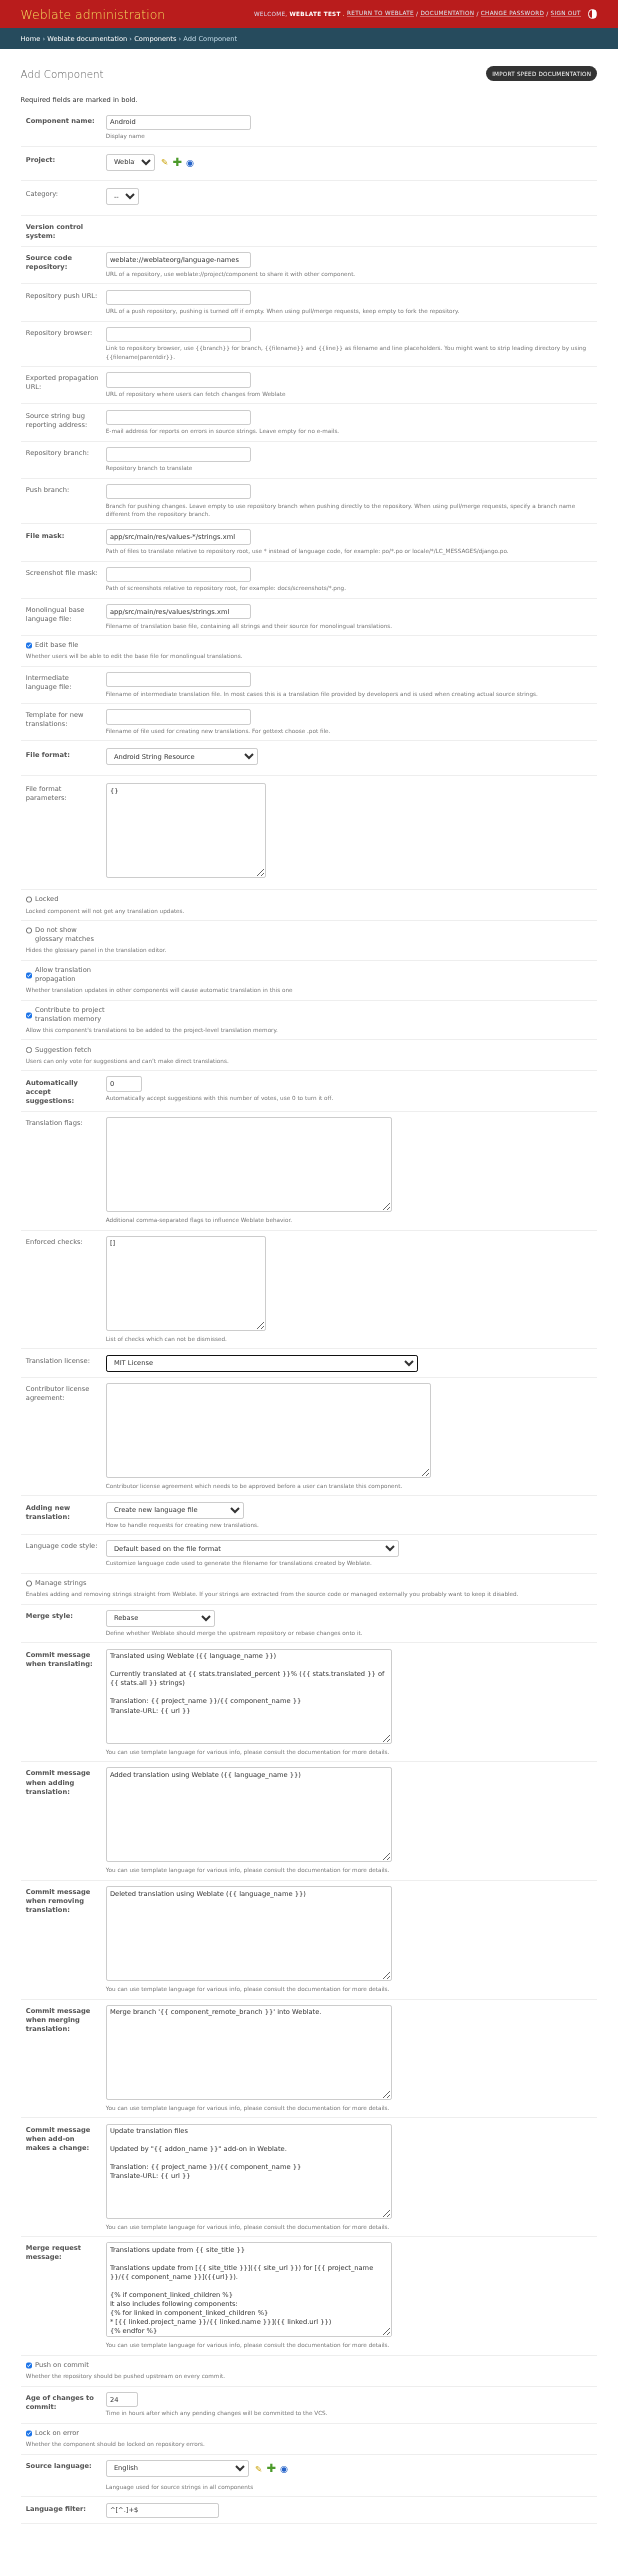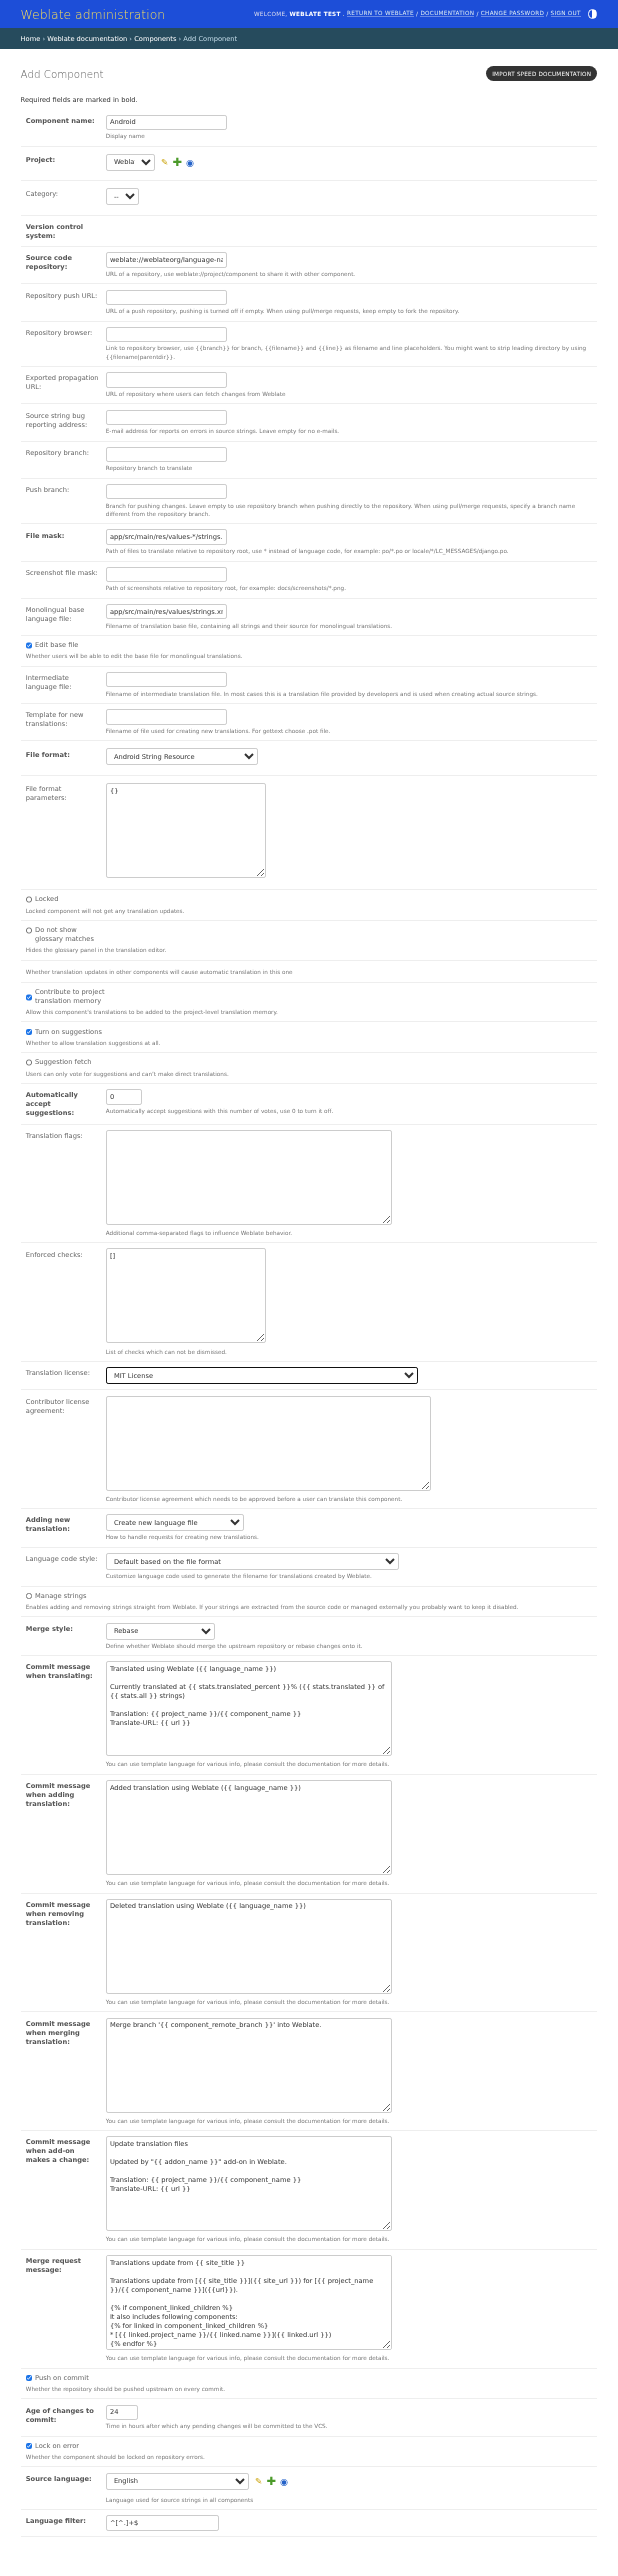--- a/index.html
+++ b/index.html
@@ -1,18 +1,18 @@
 <!DOCTYPE html>
 <html style="font-size:8.2px"><head>
 <meta charset="utf-8">
 <style>
 *{box-sizing:border-box;}
 html,body{margin:0;padding:0;background:#fff;}
 body{width:618px;font-family:"DejaVu Sans","Liberation Sans",sans-serif;font-size:6.7px;color:#333;}
-#header{height:28px;background:#1d4ed8;display:flex;align-items:center;justify-content:space-between;padding:0 20.6px;}
+#header{height:28px;background:#b91c1c;display:flex;align-items:center;justify-content:space-between;padding:0 20.6px;}
 #branding{color:#f5dd5d;font-size:12.4px;font-weight:300;font-family:"DejaVu Sans",sans-serif;letter-spacing:0px;}
 #user-tools{color:#ffffc0;font-size:5.7px;text-transform:uppercase;letter-spacing:0.3px;display:flex;align-items:center;gap:2.1px;}
 #user-tools .welcome{color:#dde;}
 #user-tools strong{color:#fff;font-weight:bold;}
 #user-tools a{color:#dbeaf2;border-bottom:0.5px solid rgba(255,255,255,0.35);text-decoration:none;}
 #user-tools .sep{color:#dbeaf2;}
 .theme-toggle{width:9.3px;height:9.3px;border-radius:50%;border:1px solid #fff;margin-left:5.2px;background:linear-gradient(90deg,transparent 50%,#fff 50%);}
 #breadcrumbs{height:21px;background:#264b5d;padding:0 20.6px;display:flex;align-items:center;color:#c4dce8;font-size:6.7px;}
 #breadcrumbs a{color:#fff;text-decoration:none;}
 #breadcrumbs .arrow{margin:0 2.1px;color:#c4dce8;}
@@ -20,21 +20,21 @@
 .title-row{display:flex;justify-content:space-between;align-items:center;margin-top:7.2px;}
 h1{font-weight:300;font-size:10.3px;color:#666;margin:0;}
 .obj-btn{background:#333;color:#fff;border-radius:7.7px;padding:4.1px 6.2px;font-size:5.7px;text-transform:uppercase;letter-spacing:0.2px;text-decoration:none;}
 .note{margin:15.5px 0 5.2px;font-size:6.7px;color:#333;}
 .form-row{border-bottom:0.5px solid #eee;padding:5.2px 5.2px;display:flex;}
 .form-row.check{display:block;}
 .form-row label.lbl{width:80px;flex:none;color:#666;padding-top:2.1px;padding-right:5.2px;line-height:1.35;}
 .form-row label.lbl.req{font-weight:bold;color:#555;}
 .field{flex:1;}
 input.text,select,textarea{font-family:"DejaVu Sans","Liberation Sans",sans-serif;font-size:6.7px;color:#333;border:0.5px solid #ccc;border-radius:2.1px;background:#fff;padding:2.6px 3.1px;}
-input.text{height:15.5px;width:121px;}
+input.text{height:15.5px;width:145px;}
 select{height:17px;padding:2.1px 3.1px;}
 textarea{width:286px;height:95px;resize:vertical;line-height:1.35;white-space:pre-wrap;}
 .help{color:#777;font-size:5.7px;margin-top:2.1px;line-height:1.45;}
 .related{display:inline-flex;align-items:center;gap:4.1px;margin-left:4.1px;vertical-align:middle;}
 .icon-edit{color:#c9a000;font-size:8.8px;}
 .icon-add{color:#4c9a2a;font-size:11.3px;font-weight:bold;}
 .icon-view{color:#2563c9;font-size:9.3px;}
 .chk{display:flex;align-items:flex-start;gap:2.6px;color:#666;font-size:6.7px;}
 .chk input{margin:1px 0 0 0;width:6.7px;height:6.7px;accent-color:#1a73e8;}
 .chk-label{max-width:62px;line-height:1.35;}
@@ -192,38 +192,35 @@
 
     <div class="form-row check">
       <div class="chk" style="align-items:flex-start">
           <input type="checkbox" style="">
           <span class="chk-label">Do not show glossary matches</span>
         </div>
       <div class="help">Hides the glossary panel in the translation editor.</div>
     </div>
 
     <div class="form-row check">
+      <div class="chk" style="align-items:center">
+          <input type="checkbox" checked="" style="">
+          <span class="chk-label">Allow translation propagation</span>
+        </div>
       <div class="help">Whether translation updates in other components will cause automatic translation in this one</div>
     </div>
 
     <div class="form-row check">
       <div class="chk" style="align-items:center">
           <input type="checkbox" checked="" style="">
           <span class="chk-label" style="max-width:70px">Contribute to project translation memory</span>
         </div>
       <div class="help">Allow this component's translations to be added to the project-level translation memory.</div>
     </div>
 
-    <div class="form-row check">
-      <div class="chk">
-          <input type="checkbox" checked="" style="">
-          <span class="chk-label wide">Turn on suggestions</span>
-        </div>
-      <div class="help">Whether to allow translation suggestions at all.</div>
-    </div>
 
     <div class="form-row check">
       <div class="chk">
           <input type="checkbox" style="">
           <span class="chk-label wide">Suggestion fetch</span>
         </div>
       <div class="help">Users can only vote for suggestions and can’t make direct translations.</div>
     </div>
 
     <div class="form-row">

